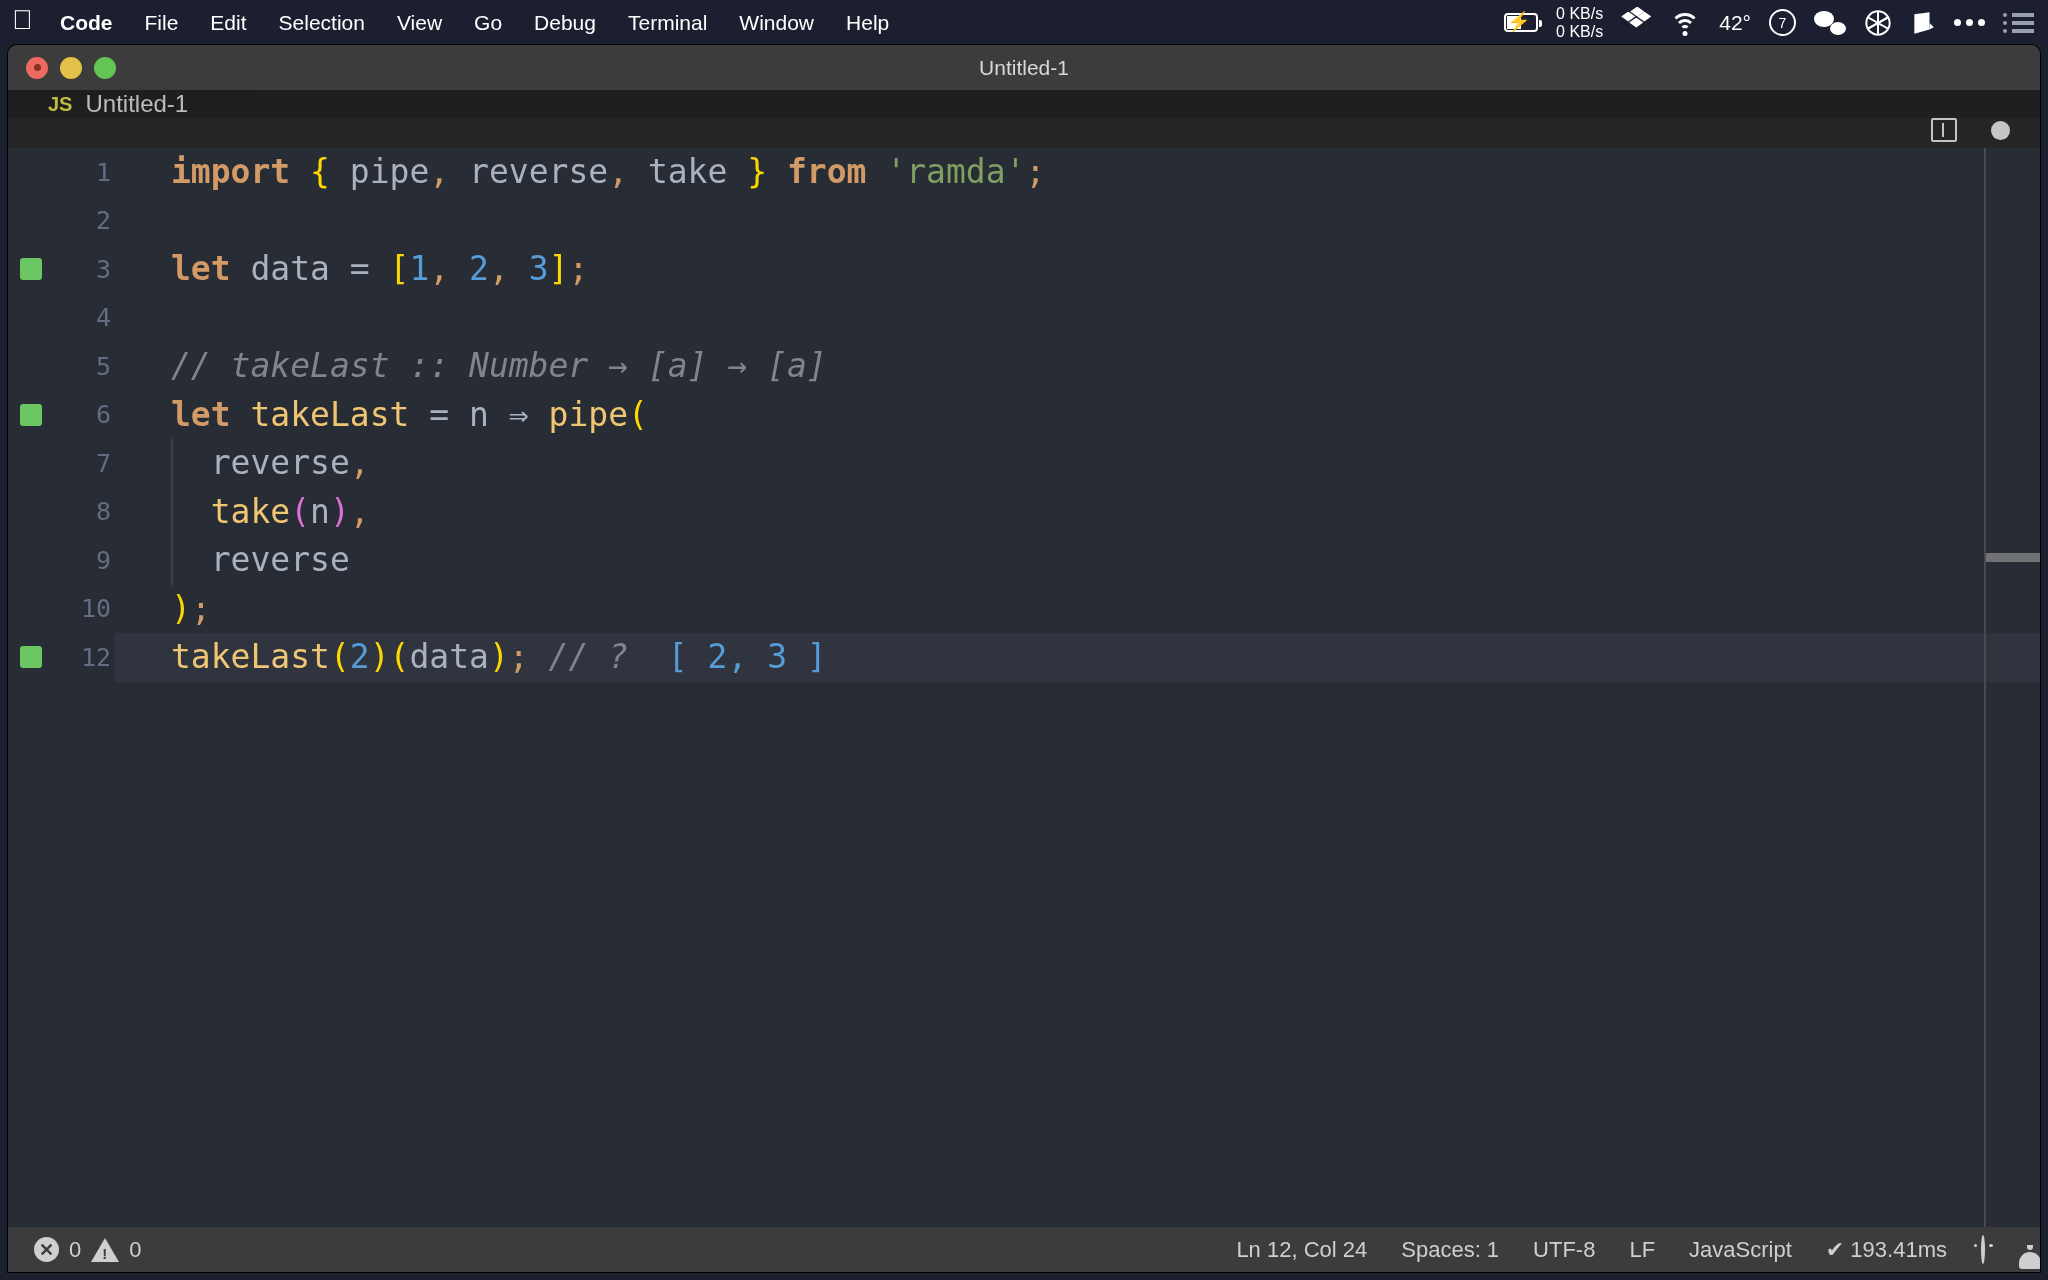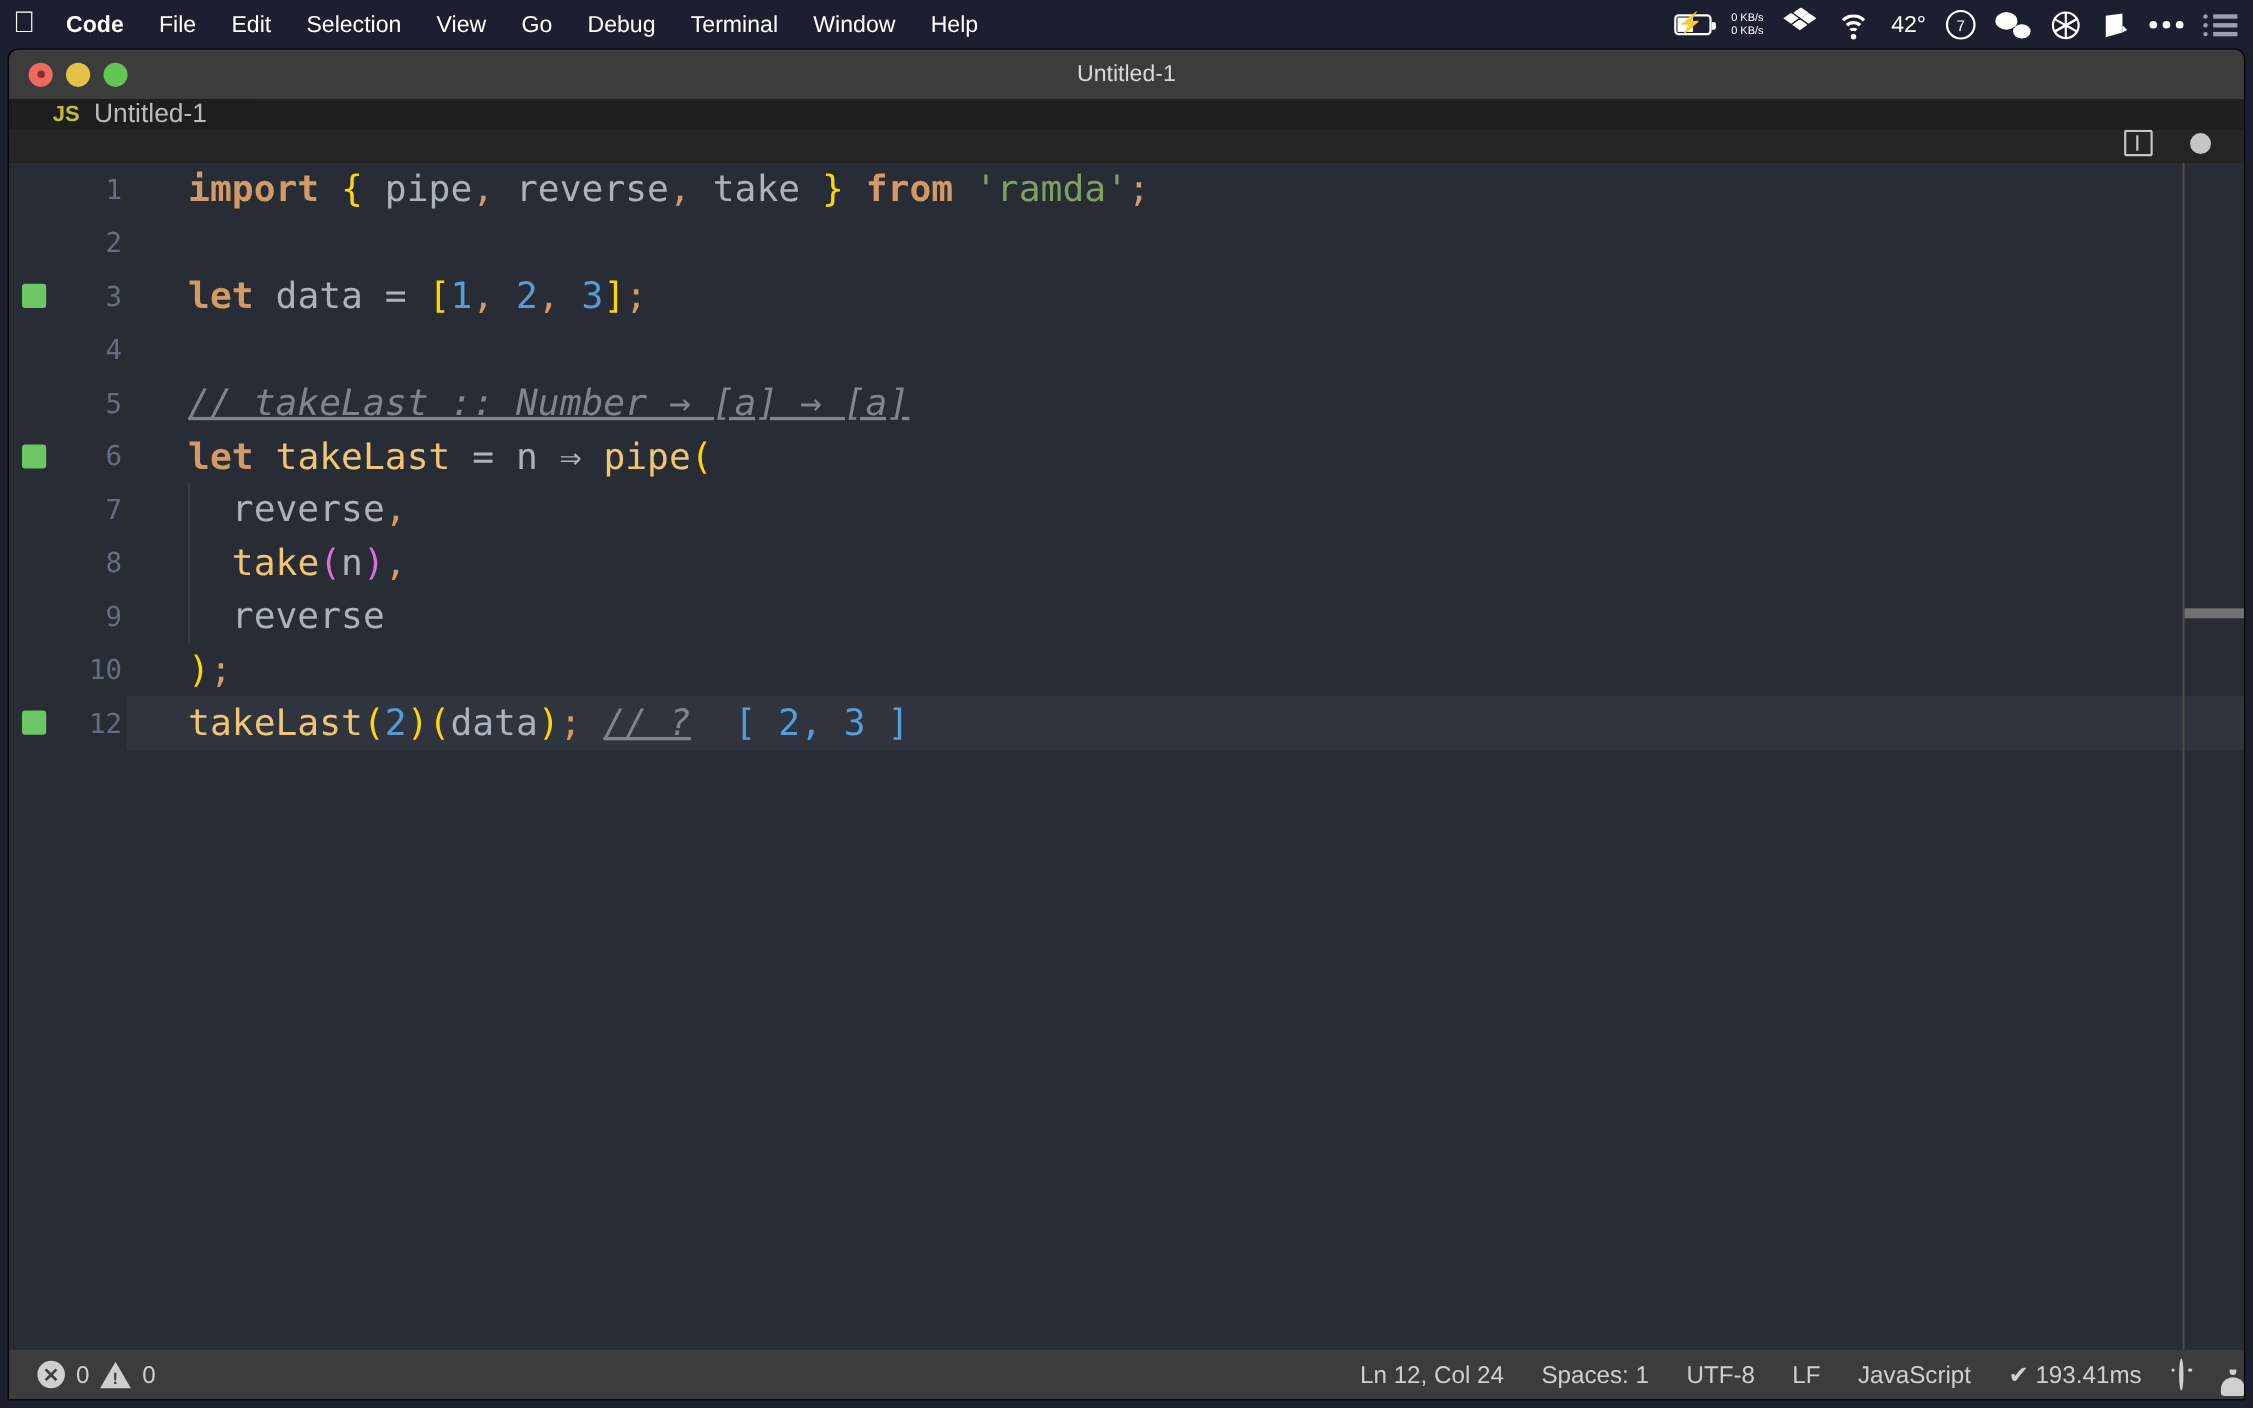--- a/index.html
+++ b/index.html
@@ -27,21 +27,21 @@
     white-space:nowrap;
   }
   .menu-item.bold{ font-weight:bold; }
   .menubar-right{
     margin-left:auto; display:flex; align-items:center; height:100%;
     padding-right:14px; gap:18px;
   }
   .mb-icon{ display:flex; align-items:center; justify-content:center; }
 
   .net-speed{
-    font-size:10px; line-height:1.12; text-align:right; color:#fff;
+    font-size:16px; line-height:1.12; text-align:right; color:#fff;
     font-family:"Liberation Sans", sans-serif;
   }
   .temp{ font-size:21px; color:#fff; }
 
   
   .battery{
     width:34px;height:19px;border:2.4px solid #fff;border-radius:4px;
     position:relative;
   }
   .battery:after{
@@ -200,21 +200,21 @@
   
   .t-kw      { color:#d19a66; font-weight:bold; }
   .t-brace   { color:#ffd700; }
   .t-paren   { color:#da70d6; }
   .t-paren2  { color:#ffd700; }
   .t-var     { color:#abb2bf; }
   .t-punc    { color:#d19a66; }
   .t-str     { color:#7f9f63; }
   .t-num     { color:#569cd6; }
   .t-fn      { color:#f0c674; }
-  .t-comment { color:#7f848e; font-style:italic;text-decoration:underline; }
+  .t-comment { color:#7f848e; font-style:italic; }
   .t-result  { color:#569cd6; }
 
   
   .v-divider{
     position:absolute; top:0; bottom:0; right:54px; width:2px;
     background:#4a4a4a;
   }
   .ruler-mark{
     position:absolute; right:0; width:54px; height:9px; background:#8a8a8a;
     opacity:.75;

